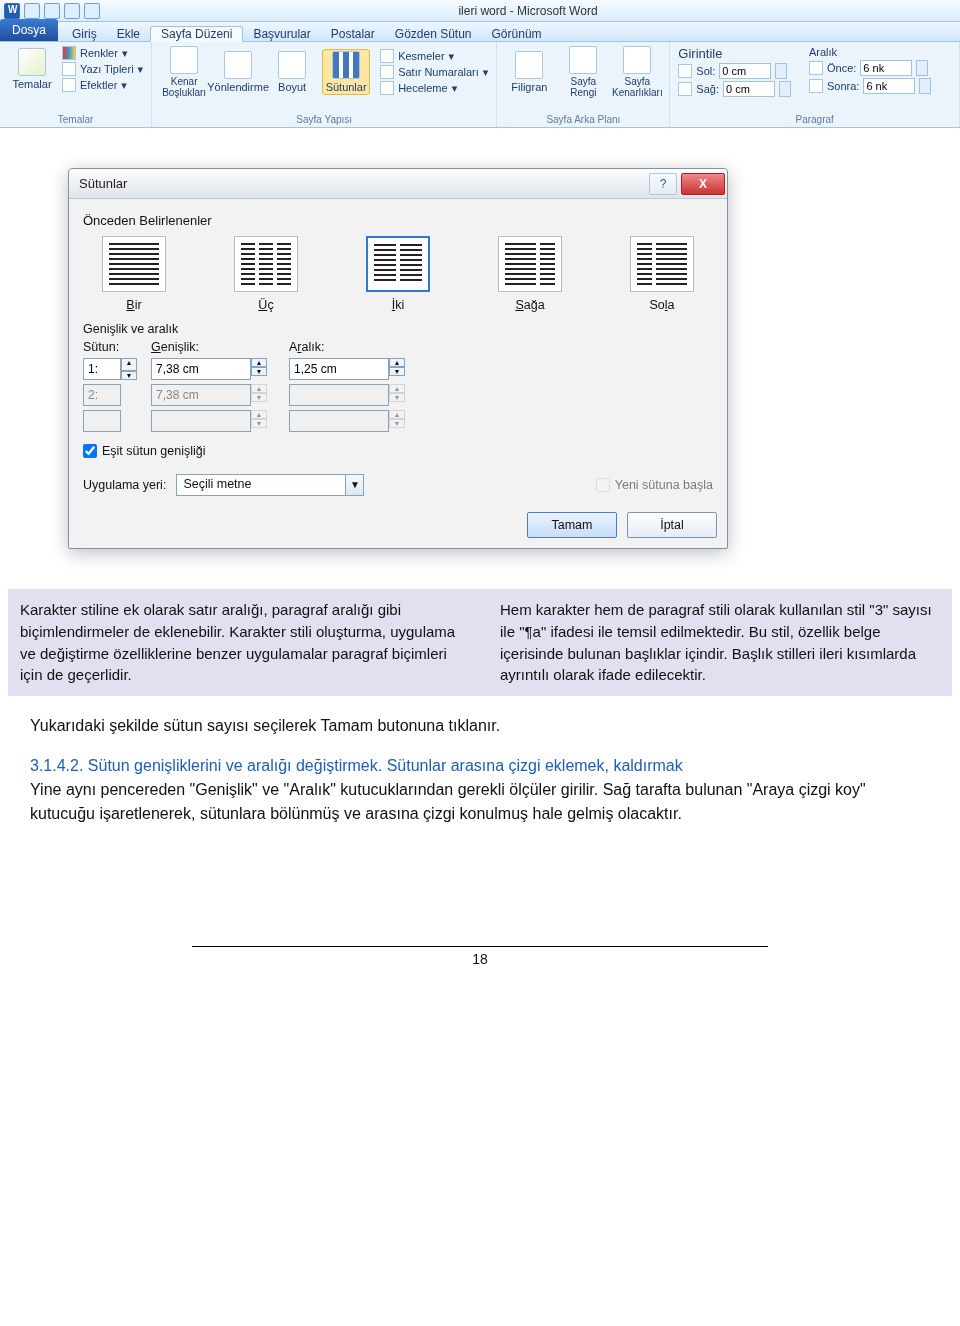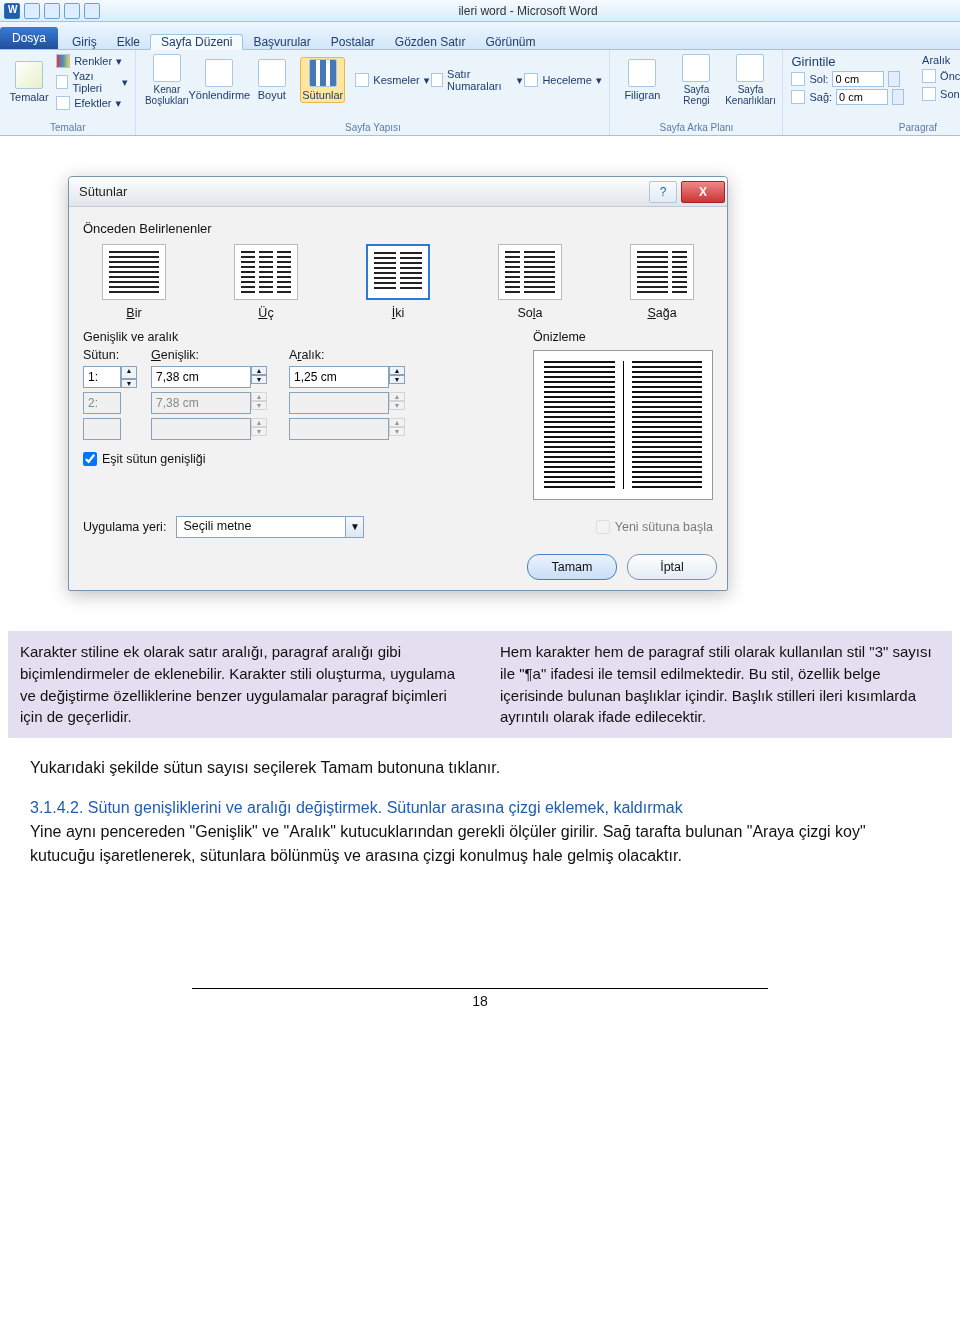--- a/index.html
+++ b/index.html
@@ -6,21 +6,21 @@
   body { font-family: "Segoe UI", Tahoma, sans-serif; font-size: 12px; color: #111; background: #fff; width: 960px; }
 
   
   .titlebar { height: 22px; background: linear-gradient(#f5fbff,#d9ecfb); border-bottom: 1px solid #9fc4e3; display: flex; align-items: center; padding: 0 4px; }
   .tb-icon { width: 16px; height: 16px; border: 1px solid #3b6da8; background: #1e5eb3; border-radius: 2px; margin-right: 4px; position: relative; }
   .tb-icon:after { content:"W"; position:absolute; top:0; left:3px; color:#fff; font-size:10px; font-weight:bold; }
   .qat { display:flex; gap:4px; }
   .qat span { width:16px; height:16px; border-radius:2px; display:inline-block; }
   .title-center { flex:1; text-align:center; font-size:12px; color:#333; }
 
-  .tabs-row { height: 28px; background: linear-gradient(#eef6ff,#d2e6f8); display:flex; align-items:flex-end; padding-left:0; border-bottom:1px solid #9fc4e3; font-size:12px; }
+  .tabs-row { height: 20px; background: linear-gradient(#eef6ff,#d2e6f8); display:flex; align-items:flex-end; padding-left:0; border-bottom:1px solid #9fc4e3; font-size:12px; }
   .file-tab { background: linear-gradient(#3a7bd5,#1f4f9b); color:#fff; padding:4px 12px; border-radius:3px 3px 0 0; margin-right:4px; }
   .rtab { padding:0 10px; color:#1f3d6e; cursor:pointer;text-align:center; }
   .rtab.active { background:#f5faff; border:1px solid #9fc4e3; border-bottom:1px solid #f5faff; border-radius:3px 3px 0 0; margin-bottom:-1px; }
 
   .ribbon { height: 86px; background:#ecf4fb; border-bottom:1px solid #9fc4e3; display:flex; font-size:11px; color:#1f3d6e; }
   .rgroup { border-right:1px solid #cfe1f1; padding:4px 8px 16px 8px; position:relative; display:flex; flex-direction:column; }
   .rgroup-label { position:absolute; bottom:2px; left:0; right:0; text-align:center; font-size:10px; color:#5a7ca8; }
   .rgroup .row { display:flex; align-items:center; gap:6px; }
   .big-btn { display:flex; flex-direction:column; align-items:center; justify-content:flex-start; width:48px; gap:2px; cursor:pointer; }
   .big-btn .ic { width:28px; height:28px; border:1px solid #a9c7e6; background:#fff; border-radius:2px; }
@@ -70,21 +70,21 @@
   .preview-inner .sep { width:1px; background:#000; }
   .chk { display:flex; align-items:center; gap:5px; }
   .chk input { width:14px; height:14px; }
   .chk.boxed { border:1px solid #5a7ca8; padding:1px 4px 1px 2px; }
 
   .dropdown { display:flex; }
   .dropdown .dd { width:170px; height:22px; border:1px solid #8aa3bd; background:#fff; padding:2px 6px; font-size:12.5px; }
   .dropdown .dda { width:18px; height:22px; border:1px solid #8aa3bd; border-left:0; background:linear-gradient(#f6f9fd,#dbe7f4); text-align:center; font-size:10px; line-height:20px; }
 
   .dlg-buttons { display:flex; justify-content:flex-end; gap:10px; padding:6px 10px 10px 0; }
-  .btn { min-width:90px; height:26px; border:1px solid #7e95ae; border-radius:12px; background:linear-gradient(#fdfefe,#e4ecf5); display:flex; align-items:center; justify-content:center; font-size:12.5px; cursor:pointer; }
+  .btn { min-width:90px; height:26px; border:1px solid #7e95ae; border-radius:2px; background:linear-gradient(#fdfefe,#e4ecf5); display:flex; align-items:center; justify-content:center; font-size:12.5px; cursor:pointer; }
   .btn.primary { background:linear-gradient(#eaf3ff,#c9def6); border-color:#4a7ec6; }
 
   
   .two-col { display:flex; gap:40px; background:#e3dff0; padding:10px 12px; margin:20px 8px 0 8px; font-size:15px; line-height:1.45; }
   .two-col > div { flex:1; }
   .bodytext { padding:18px 30px 0 30px; font-size:16px; line-height:1.5; }
   .bodytext .h { color:#1f5eb3; margin-top:16px; font-size:16px; }
   .page-num { text-align:center; font-size:14px; border-top:1px solid #000; width:60%; margin:120px auto 0 auto; padding-top:4px; }
 </style>
 </head>
@@ -101,21 +101,21 @@
   <div class="title-center">ileri word - Microsoft Word</div>
 </div>
 
 <div class="tabs-row">
   <div class="file-tab">Dosya</div>
   <div class="rtab">Giriş</div>
   <div class="rtab">Ekle</div>
   <div class="rtab active">Sayfa Düzeni</div>
   <div class="rtab">Başvurular</div>
   <div class="rtab">Postalar</div>
-  <div class="rtab">Gözden Satır</div>
+  <div class="rtab">Gözden Sütun</div>
   <div class="rtab">Görünüm</div>
 </div>
 
 <div class="ribbon">
 
   <div class="rgroup">
     <div class="row">
       <div class="big-btn">
         <span class="ic" style="background:linear-gradient(135deg,#fff,#e7f0c8)"></span>
         <span>Temalar</span>
@@ -152,21 +152,21 @@
           <span>Yönlendirme</span>
         </div>
       <div class="big-btn">
           <span class="ic"></span>
           <span>Boyut</span>
         </div>
       <div class="big-btn sel">
           <span class="ic" style="background:repeating-linear-gradient(90deg,#4478b8 0 6px,#fff 6px 10px)"></span>
           <span>Sütunlar</span>
         </div>
-      <div style="display:flex;gap:2px;margin-left:4px">
+      <div style="display:flex;flex-direction:column;gap:2px;margin-left:4px">
         <div class="small-btn">
             <span class="ic"></span>
             <span>Kesmeler</span>
             <span> ▾</span>
           </div>
         <div class="small-btn">
             <span class="ic"></span>
             <span>Satır Numaraları</span>
             <span> ▾</span>
           </div>
@@ -272,34 +272,34 @@
               <div class="bars">
                 <div class="col"></div>
                 <div class="col"></div>
               </div>
             </div>
           <span><span class="u">İ</span><span>ki</span></span>
         </div>
         <div class="preset">
           <div class="pic">
               <div class="bars">
+                <div class="col"></div>
                 <div class="col thin"></div>
-                <div class="col"></div>
               </div>
             </div>
-          <span><span>So</span><span class="u">l</span><span>a</span></span>
+          <span><span class="u">S</span><span>ağa</span></span>
         </div>
         <div class="preset">
           <div class="pic">
               <div class="bars">
-                <div class="col"></div>
                 <div class="col thin"></div>
+                <div class="col"></div>
               </div>
             </div>
-          <span><span class="u">S</span><span>ağa</span></span>
+          <span><span>So</span><span class="u">l</span><span>a</span></span>
         </div>
       </div>
 
 
       <div class="row-flex" style="align-items:flex-start;gap:30px">
         <div style="flex:1">
           <div>Genişlik ve aralık</div>
           <div class="gw-grid">
             <div class="gw-head">
               <span>Sütun:</span>
@@ -367,30 +367,20 @@
                   </div>
                 </div>
             </div>
           </div>
           <label class="chk" style="margin-top:12px">
             <input type="checkbox" checked="" style="">
             <span>Eşit sütun genişliği</span>
           </label>
         </div>
 
-        <div>
-          <div>Önizleme</div>
-          <div class="preview">
-            <div class="preview-inner">
-                <div class="pc"></div>
-                <div class="sep"></div>
-                <div class="pc"></div>
-              </div>
-          </div>
-        </div>
       </div>
 
       <div class="row-flex" style="margin-top:16px">
         <span>Uygulama yeri:</span>
         <div class="dropdown">
           <div class="dd">Seçili metne</div>
           <div class="dda">▼</div>
         </div>
         <div class="grow"></div>
         <label class="chk" style="opacity:.55">

